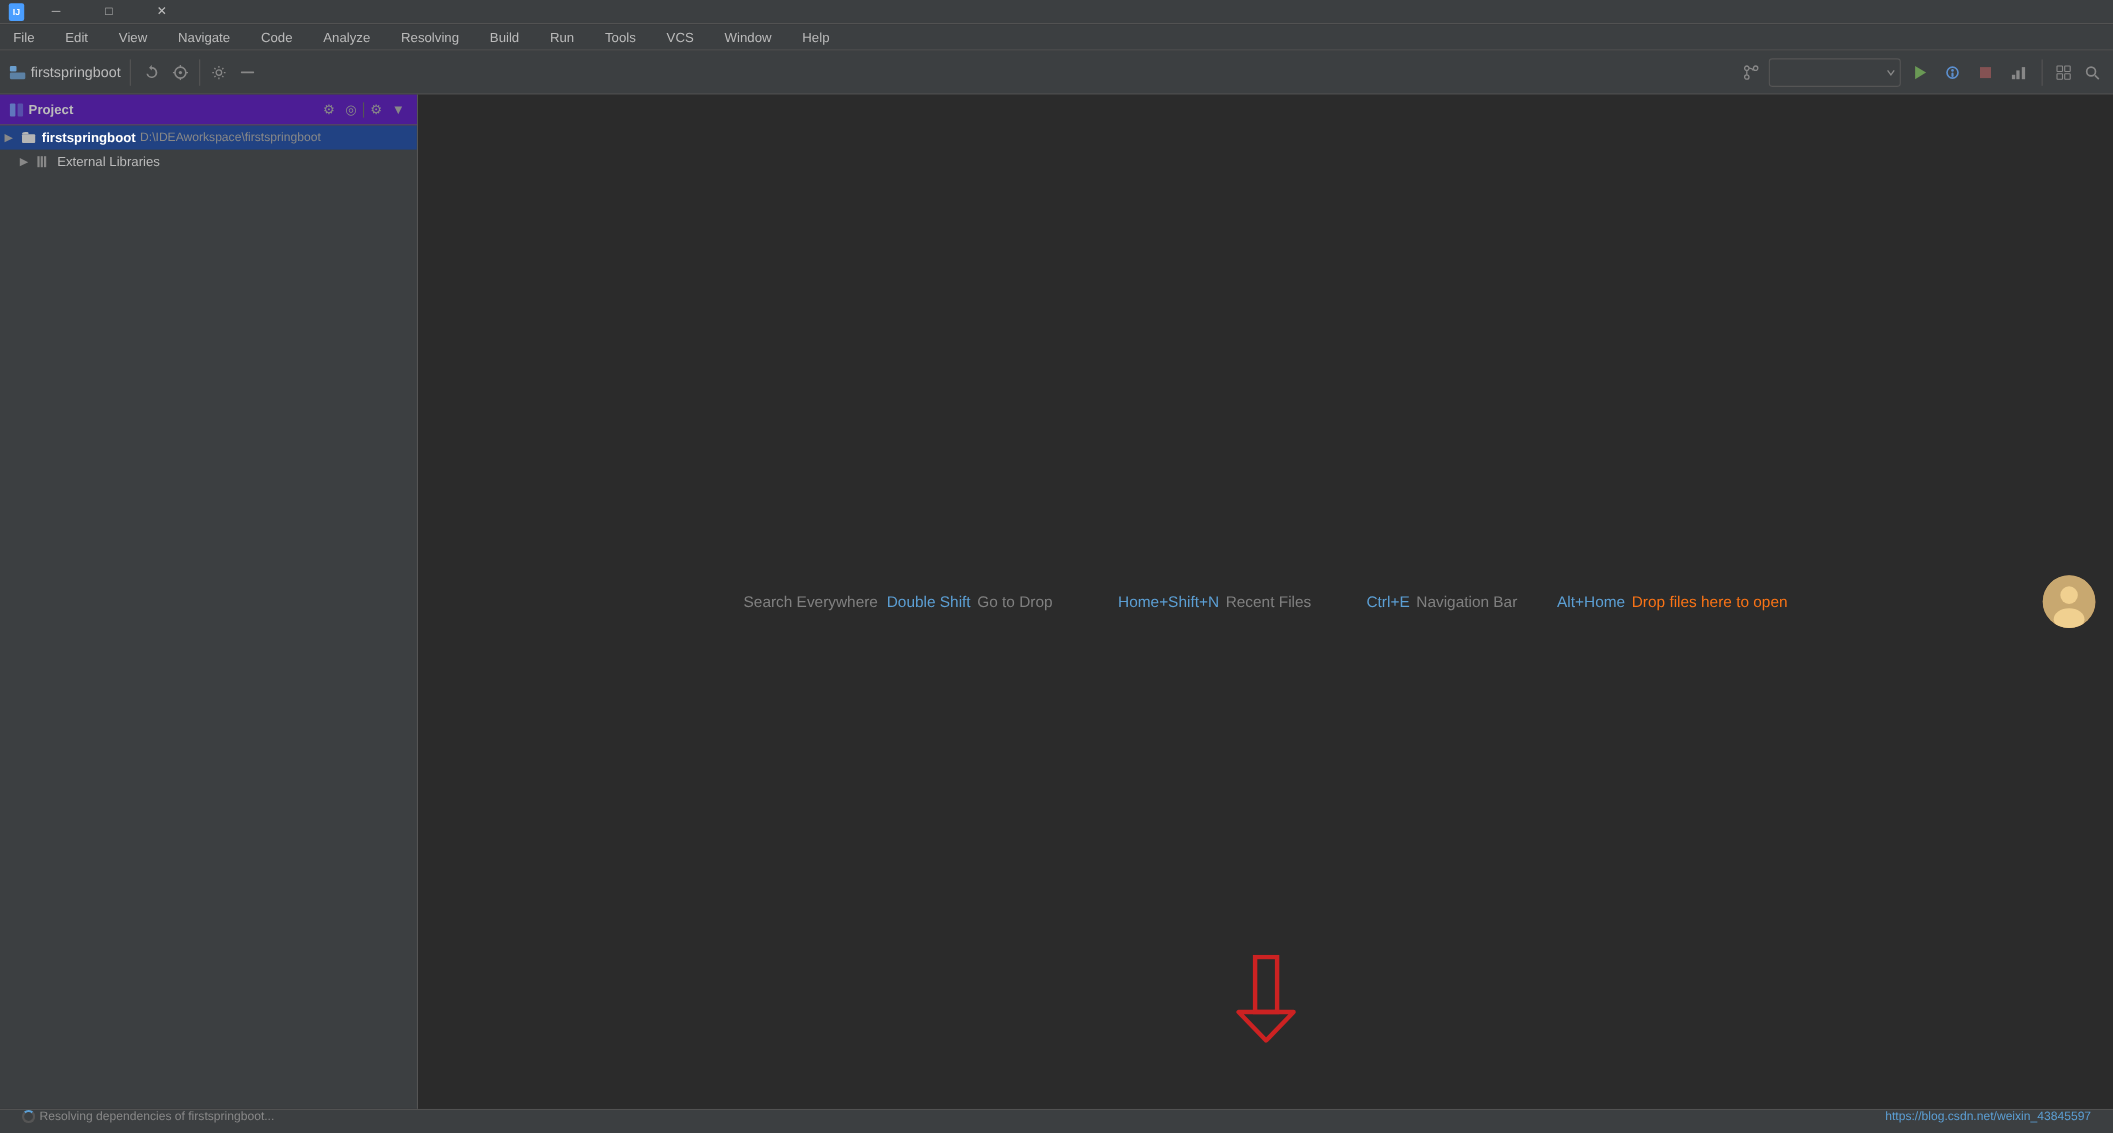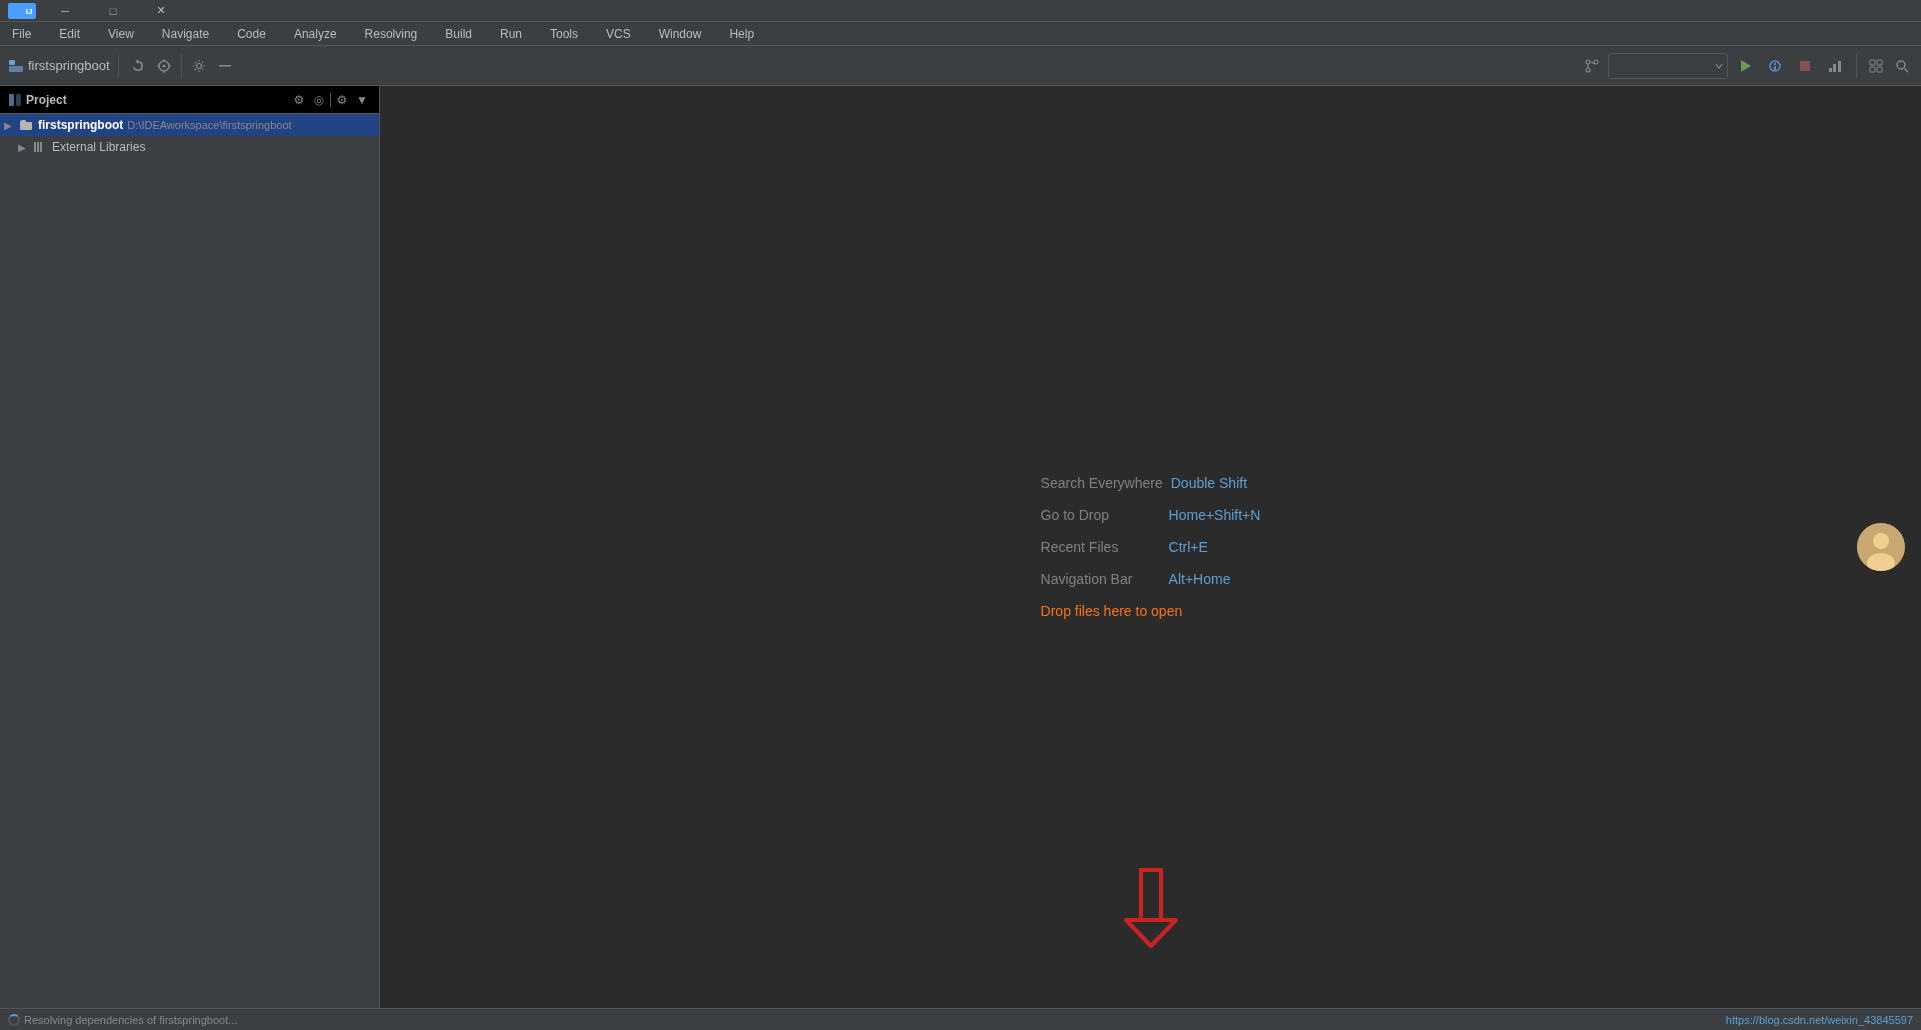--- a/index.html
+++ b/index.html
@@ -17,21 +17,21 @@
     
     #title-bar {
       height: 22px;
       background: #3c3f41;
       display: flex;
       align-items: center;
       padding: 0 8px;
       border-bottom: 1px solid #555;
     }
     #title-bar-icon {
-      width: 28px;
+      width: 14px;
       height: 16px;
       margin-right: 6px;
       background: #4a9eff;
       border-radius: 2px;
       display: flex;
       align-items: center;
       justify-content: flex-end;
       font-size: 10px;
       color: white;
       font-weight: bold;
@@ -145,21 +145,21 @@
     
     #sidebar {
       width: 380px;
       background: #3c3f41;
       border-right: 1px solid #555;
       display: flex;
       flex-direction: column;
     }
     #sidebar-header {
       height: 28px;
-      background: #000000;
+      background: #4c1d95;
       display: flex;
       align-items: center;
       padding: 0 8px;
       border-bottom: 1px solid #555;
       gap: 4px;
     }
     #sidebar-title {
       font-size: 12px;
       color: #bbbbbb;
       font-weight: bold;
@@ -213,22 +213,22 @@
       background: #2b2b2b;
       display: flex;
       flex-direction: column;
       align-items: center;
       justify-content: center;
       position: relative;
     }
 
     #hints-container {
       display: flex;
-      flex-direction: column;
-      gap: 16px;
+      flex-direction: row;
+      gap: 6px;
       text-align: left;
     }
 
     .hint-row {
       display: flex;
       align-items: center;
       gap: 8px;
       font-size: 14px;
     }
     .hint-label {
@@ -261,22 +261,22 @@
       display: flex;
       align-items: center;
       justify-content: center;
     }
 
     
     #status-bar {
       height: 22px;
       background: #3c3f41;
       display: flex;
-      align-items: center;
-      padding: 0 8px;
+      align-items: flex-start;
+      padding: 0 20px;
       border-top: 1px solid #555;
       font-size: 11px;
       color: #888;
       gap: 4px;
     }
     #status-bar-right {
       margin-left: auto;
       color: #5c9fd4;
       cursor: pointer;
     }

